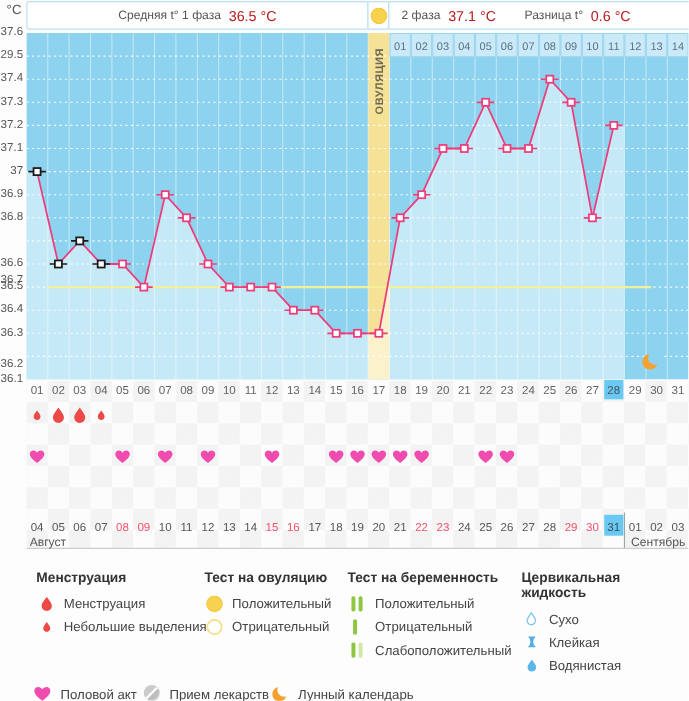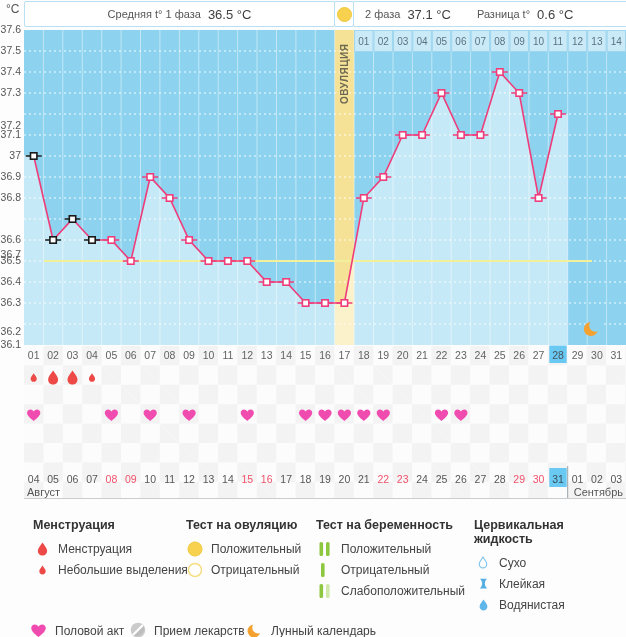--- a/index.html
+++ b/index.html
@@ -5,21 +5,21 @@
   html,body{margin:0;padding:0;}
   body{font-family:"Liberation Sans",sans-serif;}
   .app{position:relative;width:626px;height:637px;background:#FDFDFD;overflow:hidden;}
   svg{font-family:"Liberation Sans",sans-serif;}
   .unit{position:absolute;left:6px;top:2px;font-size:12px;color:#555;}
   .hdr{position:absolute;top:1px;height:26px;background:#fff;border:1px solid #B9DFF2;border-radius:2px;box-sizing:border-box;display:flex;align-items:center;}
   .box1{left:24px;width:311px;justify-content:center;}
   .ovcell{left:334px;width:20px;justify-content:center;}
   .box2{left:353px;width:327px;padding-left:11px;}
   .hlabel{font-size:11px;color:#555;white-space:nowrap;}
-  .hvalue{font-size:13px;color:#404040;margin-left:7px;white-space:nowrap;}
+  .hvalue{font-size:13px;color:#b91c1c;margin-left:7px;white-space:nowrap;}
   .diff{margin-left:26px;}
   .ovdot{width:15px;height:15px;border-radius:50%;background:#F8D14E;border:1px solid #EFC93E;box-sizing:border-box;}
   #y-axis{position:absolute;left:0;top:0;width:21px;height:360px;}
   #y-axis span{position:absolute;right:0;font-size:10.5px;color:#555;}
   #chart-svg{position:absolute;left:24px;top:30px;}
   #rows-bg{position:absolute;left:24px;top:346px;width:602px;height:152px;background-color:#FCFCFC;
     background-image:linear-gradient(45deg,#F3F3F3 25%,transparent 25%,transparent 75%,#F3F3F3 75%),
                      linear-gradient(45deg,#F3F3F3 25%,transparent 25%,transparent 75%,#F3F3F3 75%);
     background-size:38.8px 38.8px;background-position:0 0,19.4px 19.4px;}
   #rows-svg{position:absolute;left:24px;top:345px;}
@@ -46,24 +46,24 @@
   </div>
   <div class="hdr box2">
     <span class="hlabel">2 фаза</span>
     <span class="hvalue">37.1 °C</span>
     <span class="hlabel diff">Разница t°</span>
     <span class="hvalue">0.6 °C</span>
   </div>
 
   <div id="y-axis">
       <span style="top: 23px;">37.6</span>
-      <span style="top: 44px;">37.5</span>
+      <span style="top: 44px;">29.5</span>
       <span style="top: 65px;">37.4</span>
       <span style="top: 86px; margin-left: 23px;">37.3</span>
-      <span style="top: 107px; margin-top: 12px;">37.2</span>
+      <span style="top: 107px;">37.2</span>
       <span style="top: 128px;">37.1</span>
       <span style="top: 149px;">37</span>
       <span style="top: 170px;">36.9</span>
       <span style="top: 191px;">36.8</span>
       <span style="top: 212px; margin-top: 36px;">36.7</span>
       <span style="top: 233px;">36.6</span>
       <span style="top: 254px;">36.5</span>
       <span style="top: 275px;">36.4</span>
       <span style="top: 296px;">36.3</span>
       <span style="top: 325px;">36.2</span>

